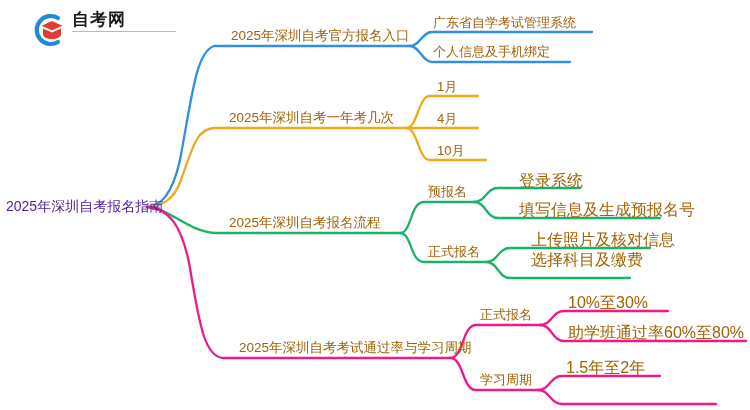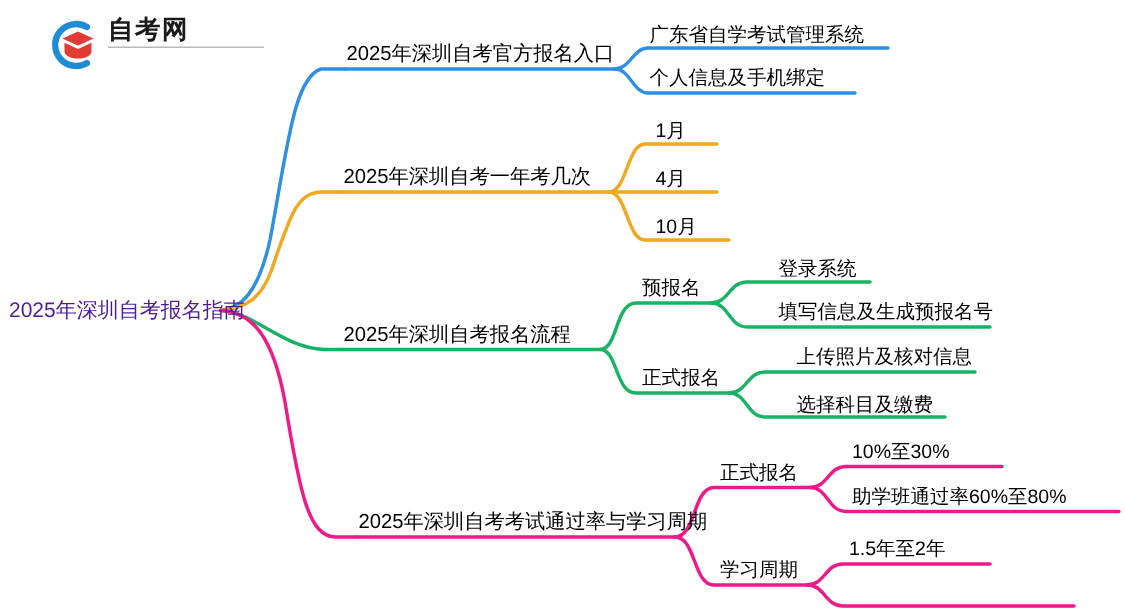--- a/index.html
+++ b/index.html
@@ -21,36 +21,36 @@
     position: absolute;
     left: 0;
     top: 0;
     width: 750px;
     height: 410px;
     pointer-events: none;
   }
   .node {
     position: absolute;
     white-space: nowrap;
-    color: #000000;
+    color: #a16207;
     line-height: 1.1;
     font-weight: 400;
   }
   .node-root {
     font-size: 14px;
     color: #4c1d95;
   }
   .node-l1 {
     font-size: 13.5px;
   }
   .node-l2 {
     font-size: 13px;
   }
   .node-l3 {
-    font-size: 13px;
+    font-size: 16px;
     text-align: center;
   }
   
   #logo {
     position: absolute;
     left: 28px;
     top: 10px;
     width: 160px;
     height: 40px;
   }
@@ -158,21 +158,21 @@
   <div class="node node-l2" style="left:437px; top:80px;">1月</div>
   <div class="node node-l2" style="left:437px; top:112px;">4月</div>
   <div class="node node-l2" style="left:437px; top:144px;">10月</div>
 
   <div class="node node-l1" style="left:229px; top:216px;">2025年深圳自考报名流程</div>
   <div class="node node-l2" style="left:428px; top:185px;">预报名</div>
   <div class="node node-l2" style="left:428px; top:245px;">正式报名</div>
   <div class="node node-l3" style="left:519px; top:172px;">登录系统</div>
   <div class="node node-l3" style="left:519px; top:201px;">填写信息及生成预报名号</div>
   <div class="node node-l3" style="left:531px; top:231px;">上传照片及核对信息</div>
-  <div class="node node-l3" style="left:531px; top:263px;">选择科目及缴费</div>
+  <div class="node node-l3" style="left:531px; top:251px;">选择科目及缴费</div>
 
   <div class="node node-l1" style="left:239px; top:341px;">2025年深圳自考考试通过率与学习周期</div>
   <div class="node node-l2" style="left:480px; top:308px;">正式报名</div>
   <div class="node node-l2" style="left:480px; top:373px;">学习周期</div>
   <div class="node node-l3" style="left:568px; top:294px;">10%至30%</div>
   <div class="node node-l3" style="left:568px; top:324px;">助学班通过率60%至80%</div>
   <div class="node node-l3" style="left:566px; top:359px;">1.5年至2年</div>
 
 </div>
 

